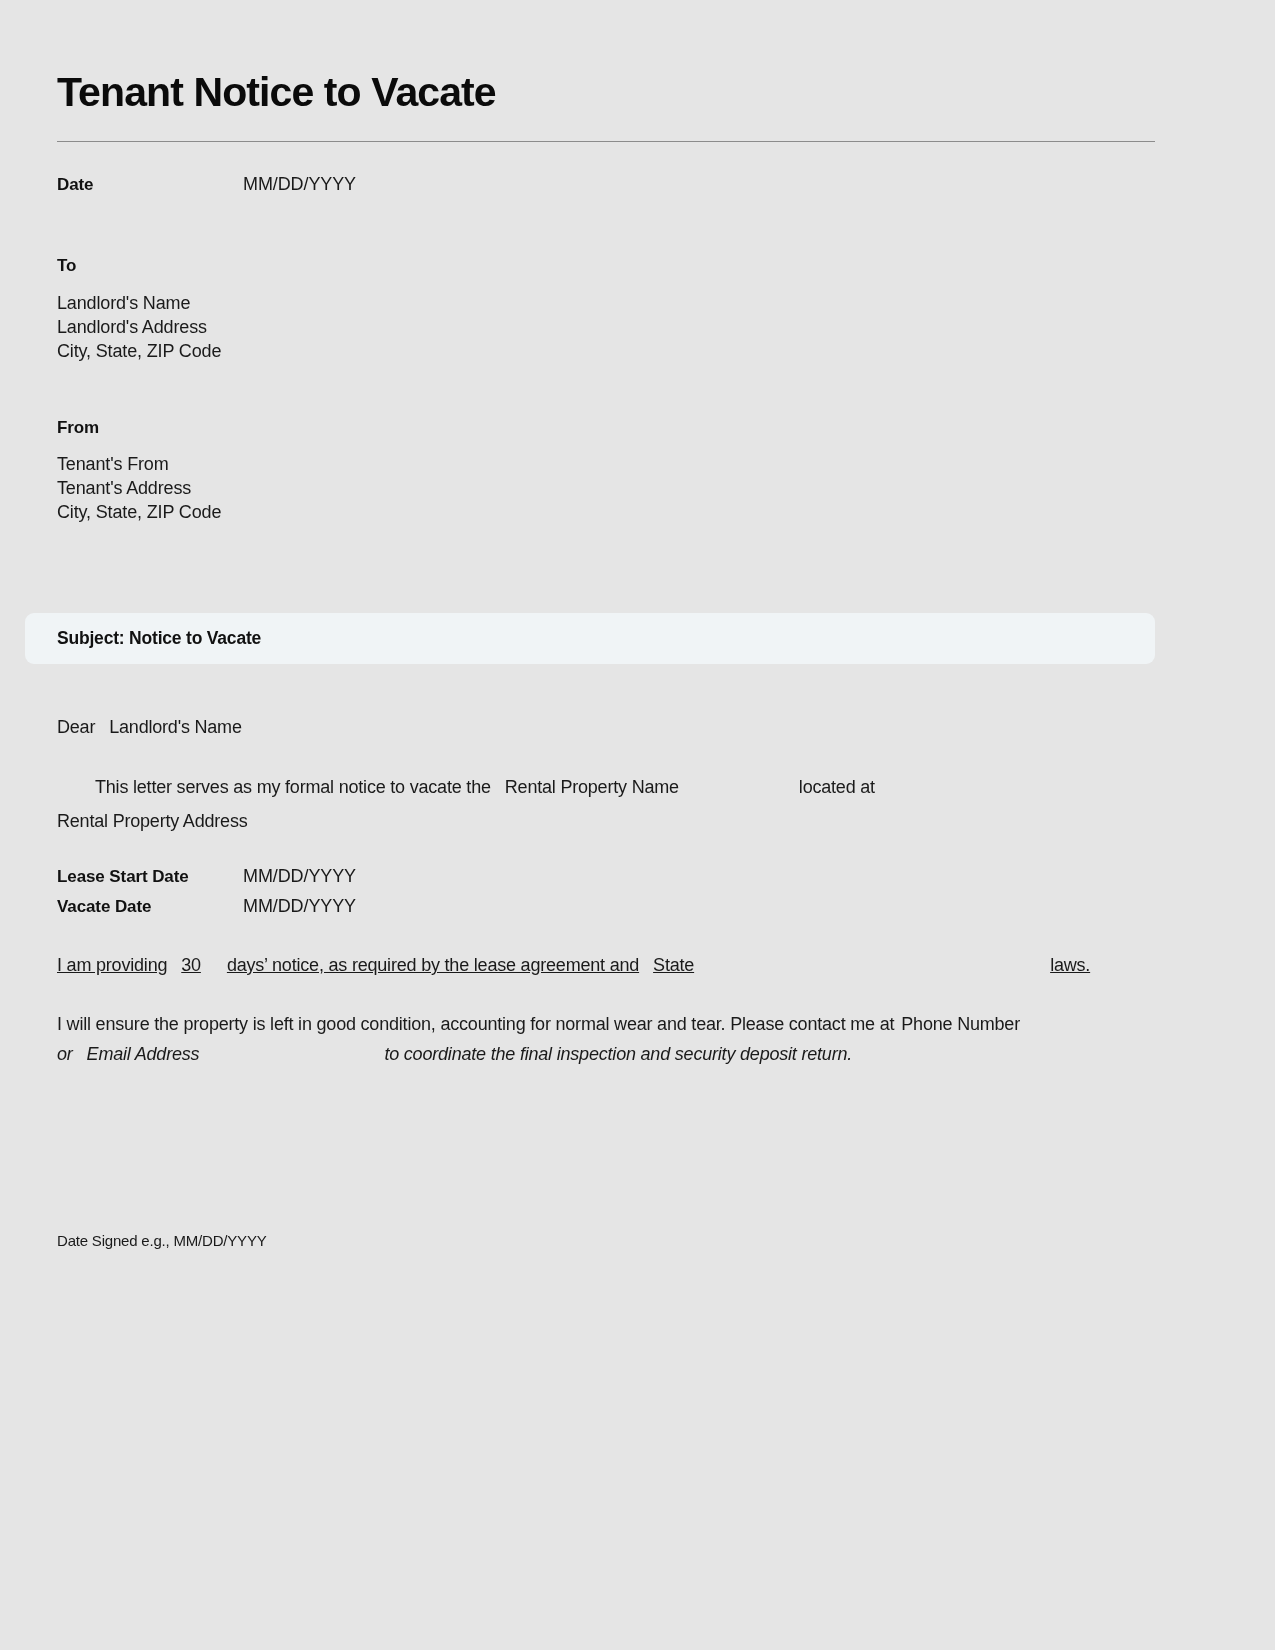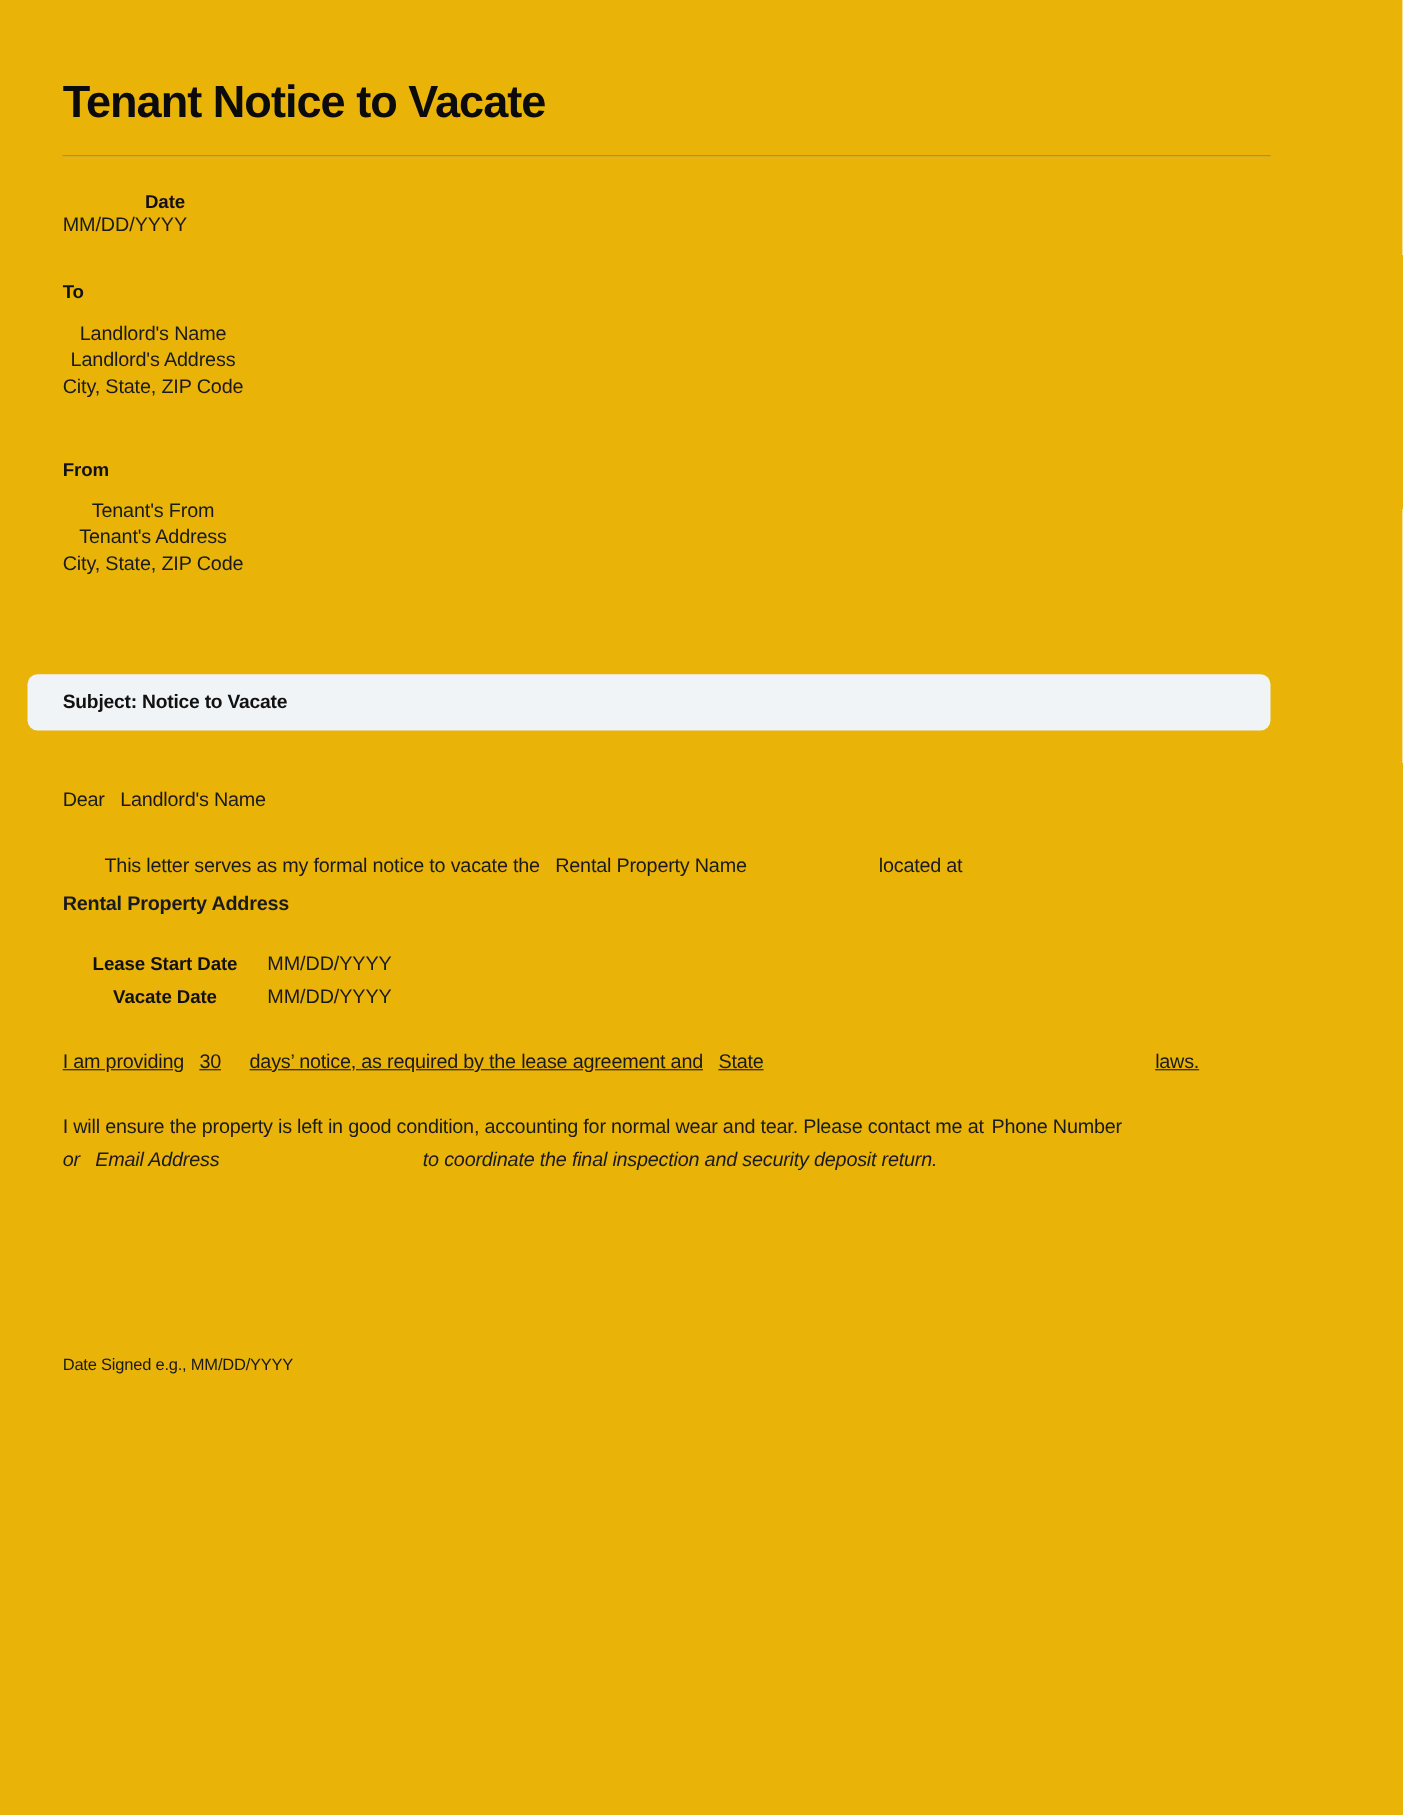--- a/index.html
+++ b/index.html
@@ -13,22 +13,21 @@
     font-family: "Liberation Sans", sans-serif;
     color: #111111;
     -webkit-font-smoothing: antialiased;
   }
   .page {
     position: relative;
     width: 1275px;
     height: 1650px;
     box-sizing: border-box;
     padding: 0;
-    background: #eab308;
-    text-align: center;
+    background: #e5e5e5;
   }
   .doc-title {
     position: absolute;
     left: 57px;
     top: 42px;
     font-size: 41px;
     font-weight: 700;
     letter-spacing: -0.9px;
     color: #0b0b0b;
     line-height: 1.15;
@@ -90,21 +89,21 @@
     left: 57px;
     top: 628px;
     font-size: 17.5px;
     font-weight: 700;
     color: #111111;
     letter-spacing: -0.2px;
   }
   .body-line {
     position: absolute;
     font-size: 18px;
-    font-weight: 700;
+    font-weight: 400;
     color: #1a1a1a;
     letter-spacing: -0.2px;
     white-space: pre;
     line-height: 29px;
   }
   .inline-row {
     position: absolute;
     display: flex;
     align-items: baseline;
     white-space: pre;
@@ -141,21 +140,21 @@
 </style>
 </head>
 <body>
 
 <div class="page">
 
   <h1 class="doc-title">Tenant Notice to Vacate</h1>
 
   <div class="title-rule"></div>
 
-  <div class="field-row" style="left:57px; top:174px;flex-direction:column;">
+  <div class="field-row" style="left:57px; top:174px;">
     <span class="field-label" style="width:186px; display:inline-block;">Date</span>
     <span class="field-value">MM/DD/YYYY</span>
   </div>
 
   <div class="block-label" style="left:57px; top:256px;">To</div>
   <div class="addr-block" style="left:57px; top:291px;">
     <div>Landlord's Name</div>
     <div>Landlord's Address</div>
     <div>City, State, ZIP Code</div>
   </div>

